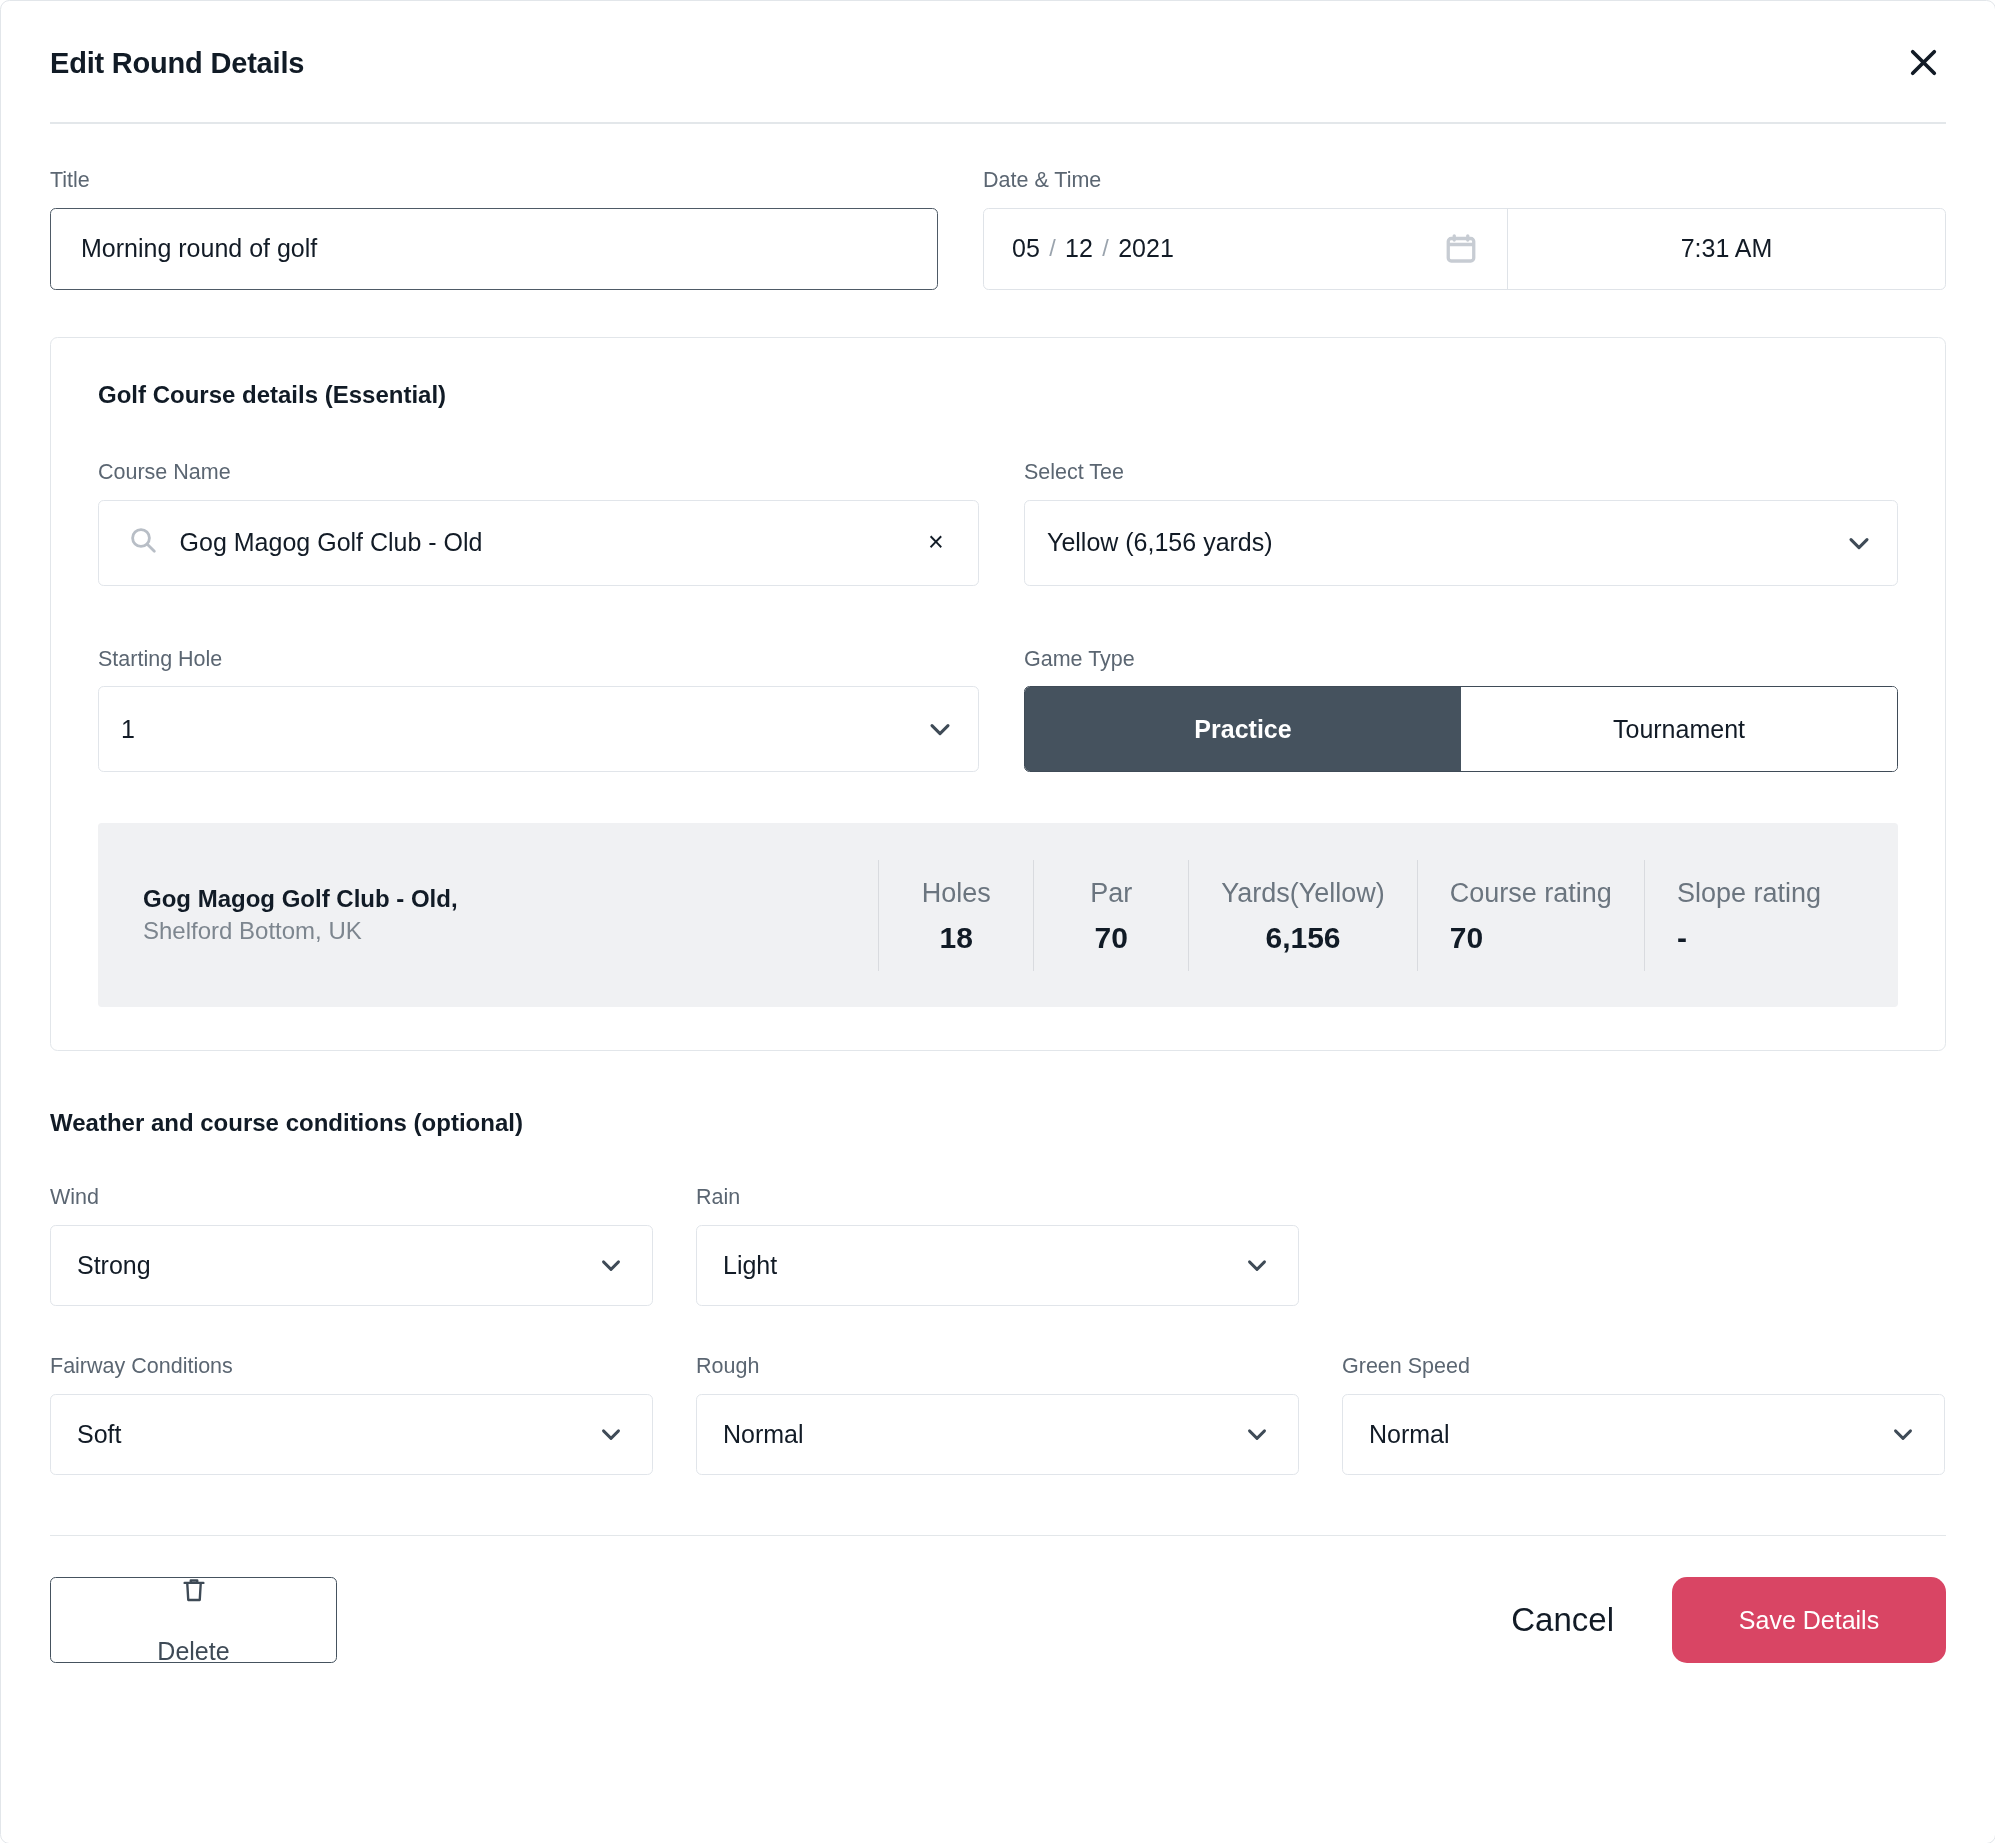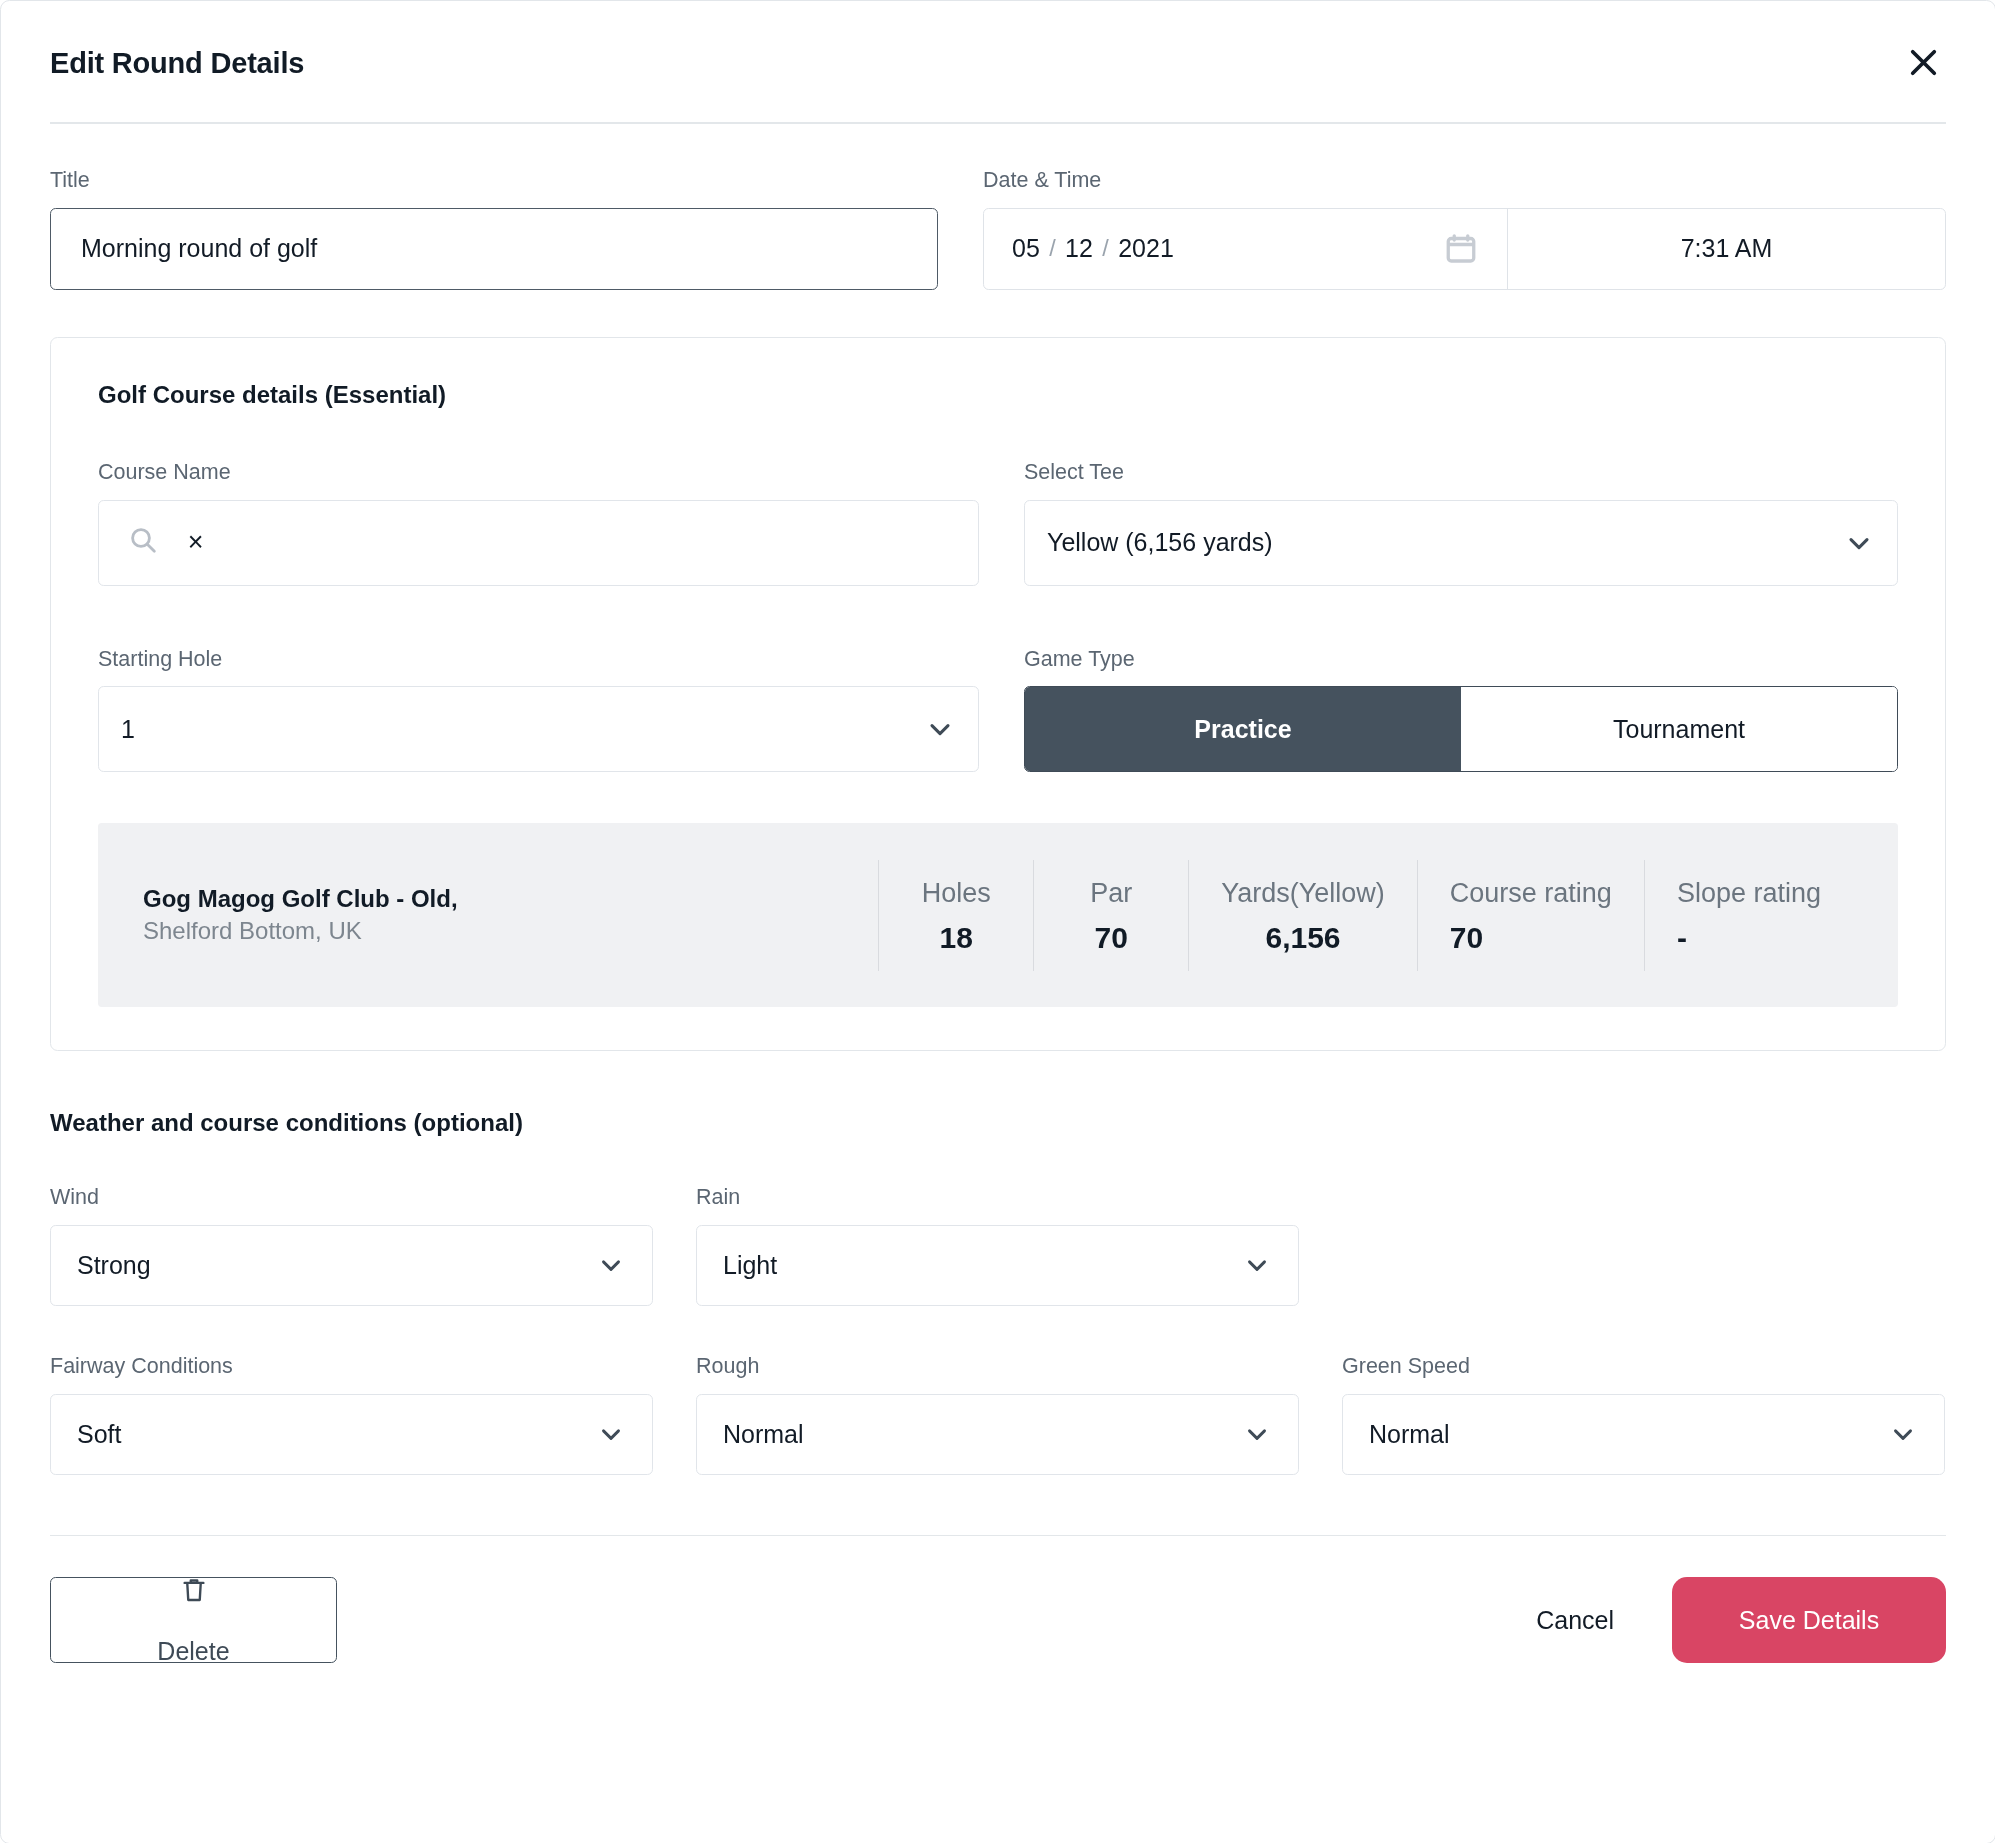--- a/index.html
+++ b/index.html
@@ -321,21 +321,21 @@
     justify-content: center;
     gap: 26px;
     font-size: 25px;
     color: #3e4a56;
     cursor: pointer;
     padding: 0 37px;
     flex-direction: column;
   }
   .footer-spacer { flex: 1; }
   .cancel-btn {
-    font-size: 25px;
+    font-size: 33px;
     color: #121b26;
     background: none;
     border: none;
     cursor: pointer;
     padding: 0 34px;
     font-family: inherit;
   }
   .save-btn {
     box-sizing: border-box;
     height: 86px;
@@ -406,20 +406,21 @@
     <div class="card-row">
       <div class="card-col-left">
         <div class="field-label">Course Name</div>
         <div class="search-input">
           <span>
             <svg width="32" height="32" viewBox="0 0 24 24">
               <circle cx="10.5" cy="10.5" r="6.3" fill="none" stroke="#b8bec6" stroke-width="2.1"></circle>
               <path d="M15.2 15.2 L20.5 20.5" stroke="#b8bec6" stroke-width="2.1" stroke-linecap="round"></path>
             </svg>
           </span>
+          <span class="search-value">Gog Magog Golf Club - Old</span>
           <span class="clear-x">×</span>
         </div>
       </div>
       <div class="card-col-right">
         <div class="field-label">Select Tee</div>
         <div class="select-box">
           <span class="select-value">Yellow (6,156 yards)</span>
           <span class="chev">
             <svg width="32" height="32" viewBox="0 0 24 24">
               <path d="M6 9.5 L12 15.5 L18 9.5" fill="none" stroke="#3f4b57" stroke-width="2.3" stroke-linecap="round" stroke-linejoin="round"></path>

